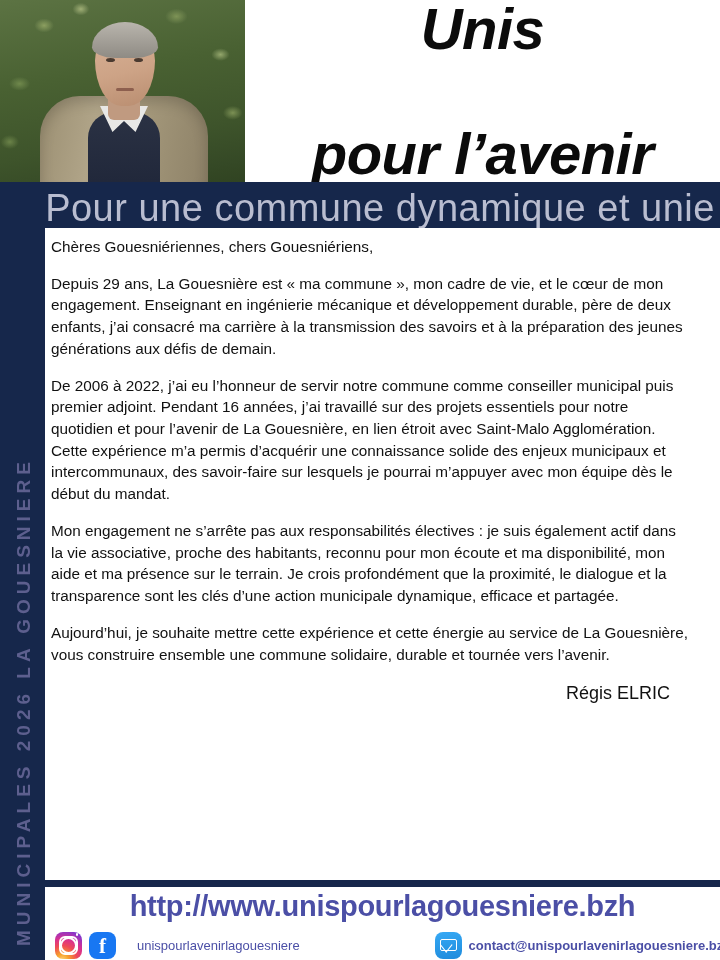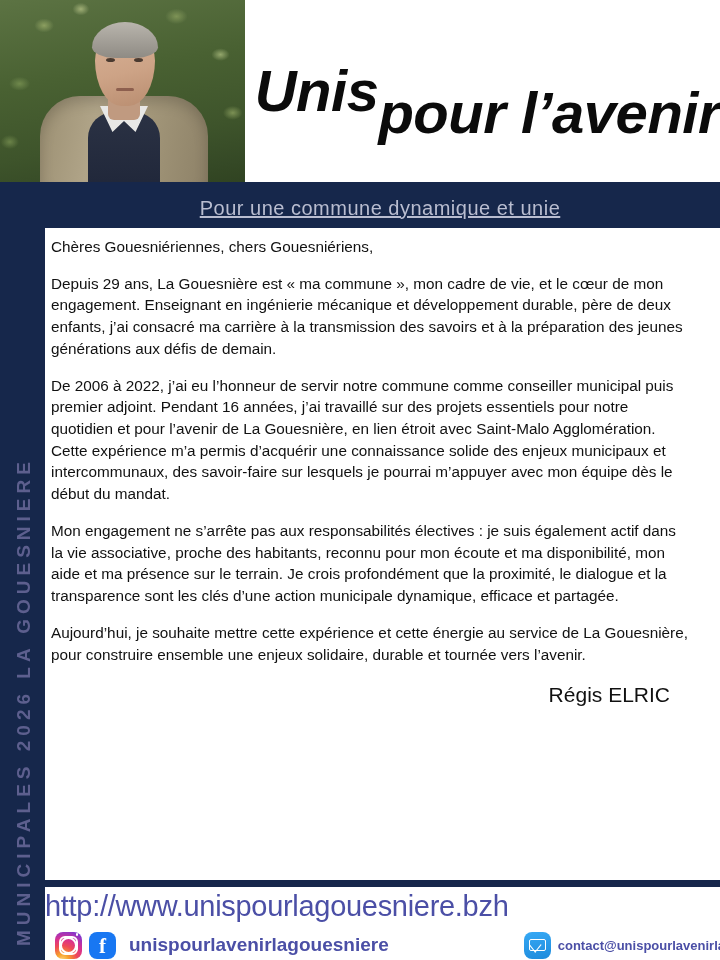--- a/index.html
+++ b/index.html
@@ -154,22 +154,23 @@
   }
 
   .title-block {
     position: absolute;
     left: 245px;
     top: 0;
     width: 475px;
     height: 182px;
     background: #ffffff;
     display: flex;
-    align-items: center;
-    justify-content: flex-end;
+    flex-direction: column;
+    align-items: center;
+    justify-content: space-between;
   }
   .title-line {
     color: #0b0b0b;
     font-weight: bold;
     font-style: italic;
     font-stretch: condensed;
     line-height: 0.99;
     letter-spacing: -0.5px;
     white-space: nowrap;
   }
@@ -183,26 +184,25 @@
     top: 182px;
     width: 720px;
     height: 52px;
     background: #16274b;
     display: flex;
     align-items: center;
     justify-content: center;
   }
   .subtitle-text {
     color: #b9bdd0;
-    font-size: 20px;
+    font-size: 38px;
     font-stretch: condensed;
     letter-spacing: 0.5px;
     white-space: nowrap;
     padding-left: 40px;
-    text-decoration: underline;
   }
 
   
   .body-panel {
     position: absolute;
     left: 45px;
     top: 228px;
     width: 675px;
     height: 652px;
     background: #ffffff;
@@ -214,21 +214,21 @@
     font-size: 15.3px;
     line-height: 1.42;
     color: #111111;
     text-align: left;
   }
   .para:last-of-type { margin-bottom: 0; }
   .signature {
     margin-top: 18px;
     text-align: right;
     padding-right: 22px;
-    font-size: 21px;
+    font-size: 18px;
     color: #111111;
   }
 
   
   .footer {
     position: absolute;
     left: 45px;
     top: 878px;
     width: 675px;
     height: 82px;
@@ -240,24 +240,24 @@
     top: 2px;
     width: 675px;
     height: 7px;
     background: #16274b;
   }
   .footer-url {
     position: absolute;
     left: 0;
     top: 12px;
     width: 675px;
-    text-align: left;
+    text-align: center;
     color: #4b4fa6;
     font-size: 29px;
-    font-weight: normal;
+    font-weight: bold;
     font-stretch: condensed;
     letter-spacing: -0.3px;
     white-space: nowrap;
   }
   .footer-row {
     position: absolute;
     left: 0;
     top: 52px;
     width: 675px;
     height: 30px;
@@ -265,24 +265,24 @@
     align-items: center;
   }
   .social-group {
     display: flex;
     align-items: center;
     gap: 7px;
     margin-left: 10px;
   }
   .handle {
     color: #4b4fa6;
-    font-size: 19px;
-    font-weight: bold;
+    font-size: 13px;
+    font-weight: normal;
     font-stretch: condensed;
-    margin-left: 6px;
+    margin-left: 14px;
     white-space: nowrap;
   }
   .email-group {
     display: flex;
     align-items: center;
     gap: 7px;
     margin-left: 135px;
   }
   .email-text {
     color: #4b4fa6;
@@ -394,21 +394,21 @@
 
   <div class="subtitle-banner">
     <div class="subtitle-text">Pour une commune dynamique et unie</div>
   </div>
 
   <div class="body-panel">
     <p class="para">Chères Gouesniériennes, chers Gouesniériens,</p>
     <p class="para">Depuis 29 ans, La Gouesnière est « ma commune », mon cadre de vie, et le cœur de mon engagement. Enseignant en ingénierie mécanique et développement durable, père de deux enfants, j’ai consacré ma carrière à la transmission des savoirs et à la préparation des jeunes générations aux défis de demain.</p>
     <p class="para">De 2006 à 2022, j’ai eu l’honneur de servir notre commune comme conseiller municipal puis premier adjoint. Pendant 16 années, j’ai travaillé sur des projets essentiels pour notre quotidien et pour l’avenir de La Gouesnière, en lien étroit avec Saint-Malo Agglomération. Cette expérience m’a permis d’acquérir une connaissance solide des enjeux municipaux et intercommunaux, des savoir-faire sur lesquels je pourrai m’appuyer avec mon équipe dès le début du mandat.</p>
     <p class="para">Mon engagement ne s’arrête pas aux responsabilités électives : je suis également actif dans la vie associative, proche des habitants, reconnu pour mon écoute et ma disponibilité, mon aide et ma présence sur le terrain. Je crois profondément que la proximité, le dialogue et la transparence sont les clés d’une action municipale dynamique, efficace et partagée.</p>
-    <p class="para">Aujourd’hui, je souhaite mettre cette expérience et cette énergie au service de La Gouesnière, pour construire ensemble une enjeux solidaire, durable et tournée vers l’avenir.</p>
+    <p class="para">Aujourd’hui, je souhaite mettre cette expérience et cette énergie au service de La Gouesnière, vous construire ensemble une commune solidaire, durable et tournée vers l’avenir.</p>
     <div class="signature">Régis ELRIC</div>
   </div>
 
   <div class="footer">
     <div class="footer-rule"></div>
     <div class="footer-url">http://www.unispourlagouesniere.bzh</div>
     <div class="footer-row">
       <div class="social-group">
         <div class="icon-sq ig-icon">
           <div class="outer"></div>

